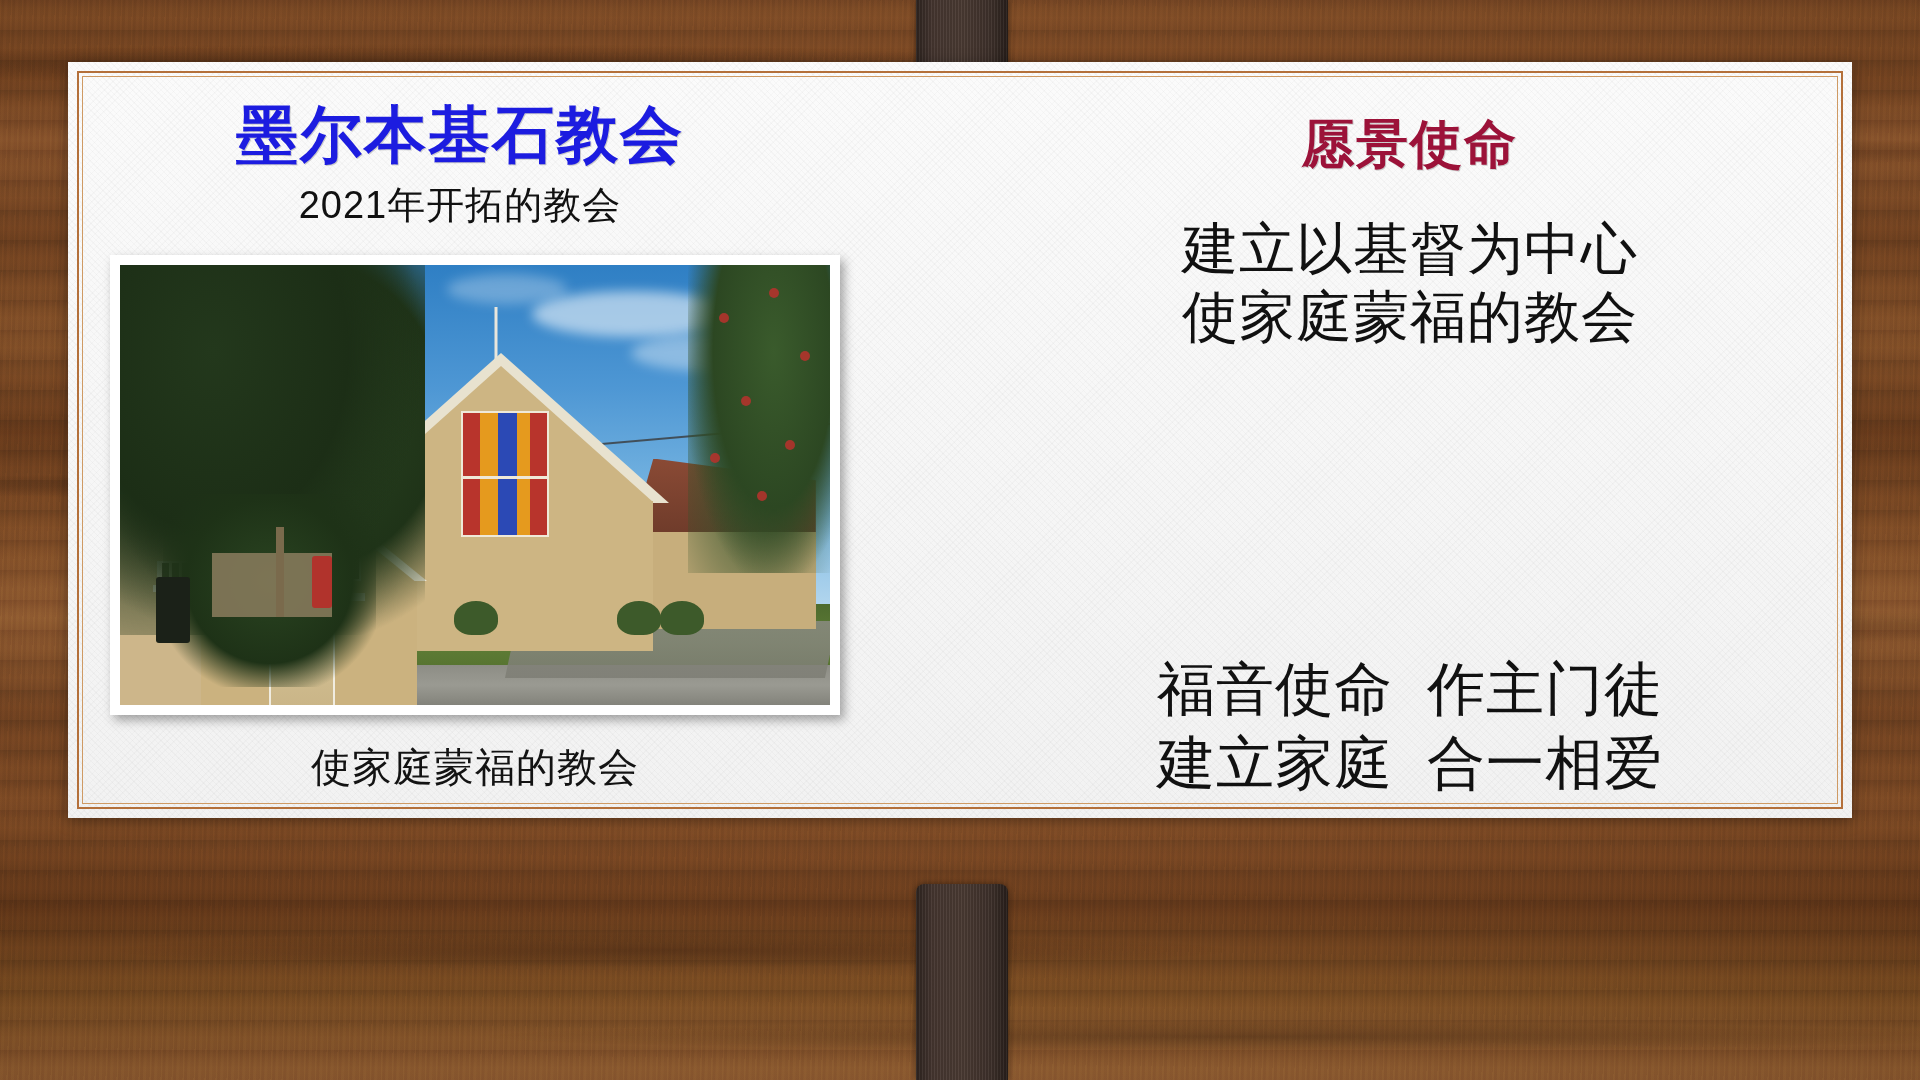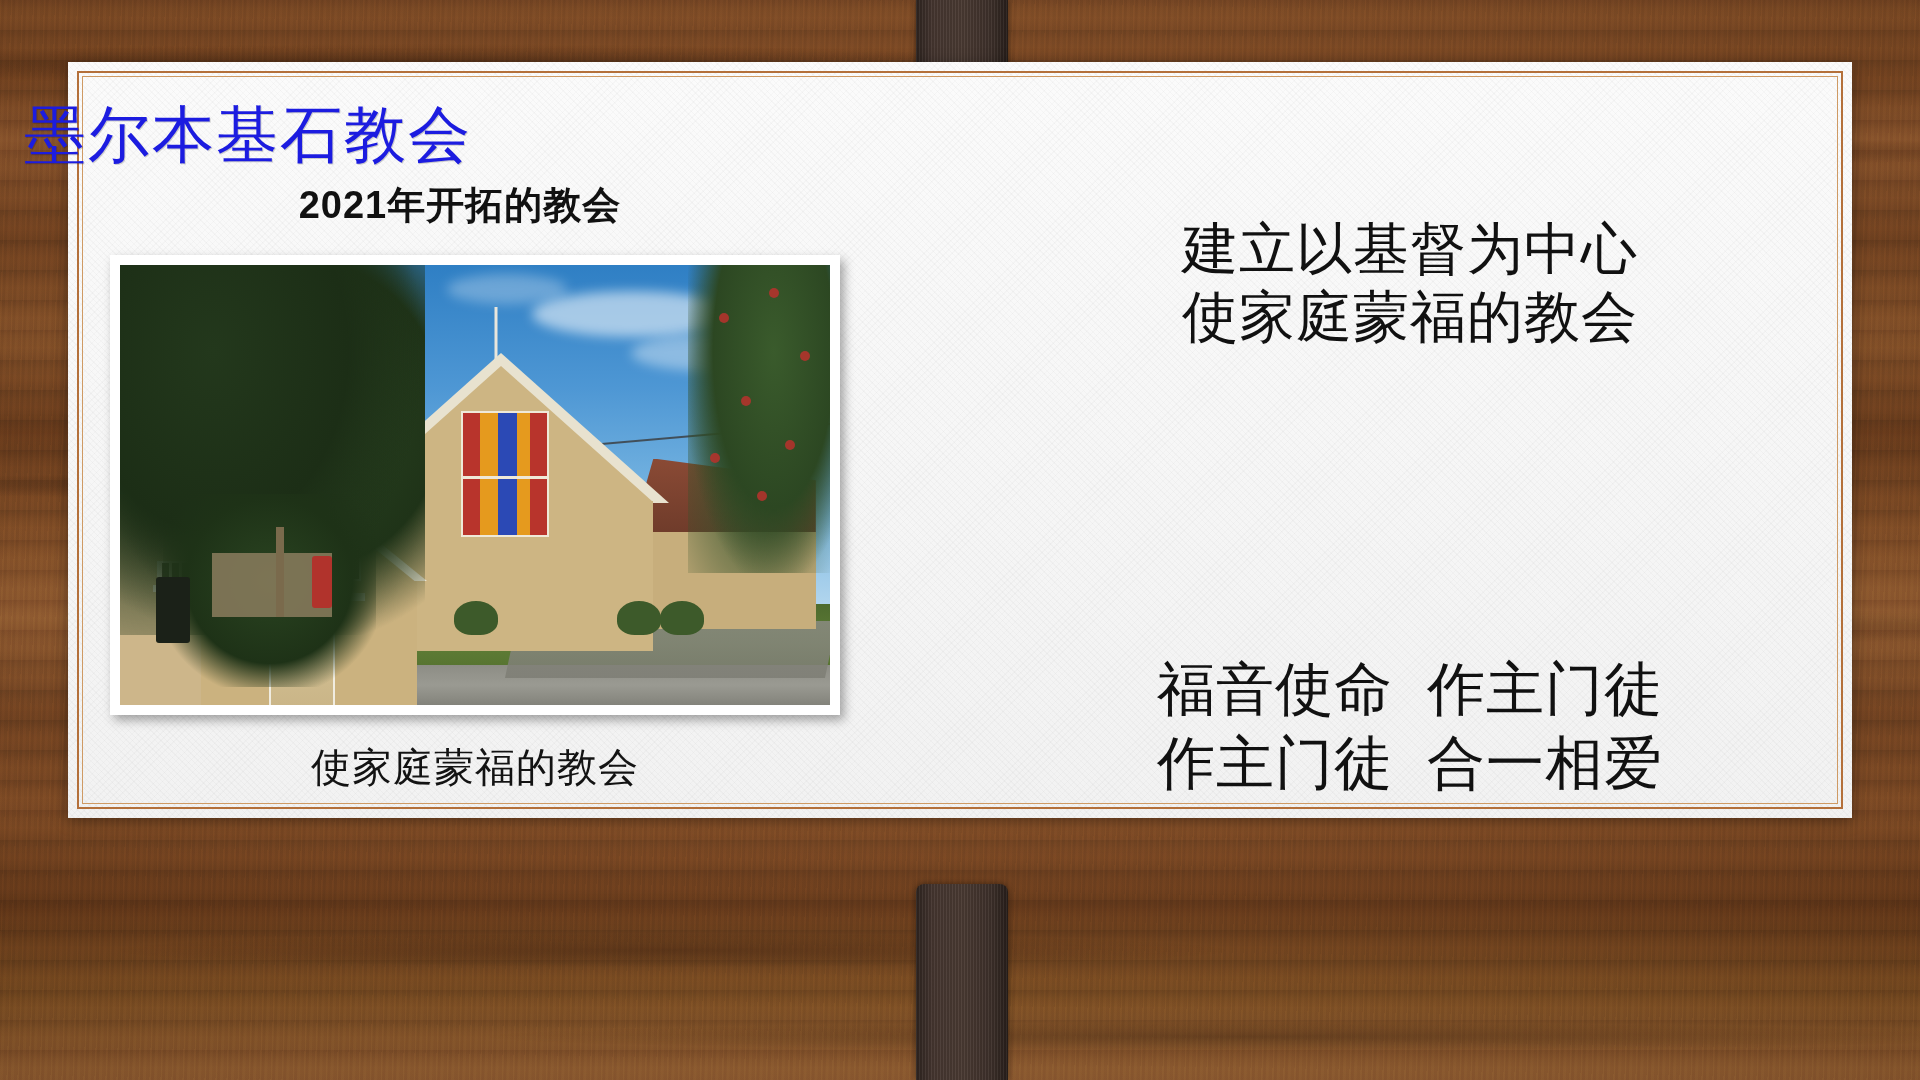--- a/index.html
+++ b/index.html
@@ -82,29 +82,28 @@
   }
   .card-border-inner{
     position:absolute;left:14px;top:14px;right:14px;bottom:14px;
     border:1px solid #cf9a63;
   }
 
   
   .content{position:absolute;inset:0;}
 
   .title-main{
-    position:absolute;left:0;top:104px;width:920px;
-    font-size:62px;font-weight:normal;color:#1c1ce0;letter-spacing:2px;
+    position:absolute;left:0;top:104px;width:920px;text-align:center;
+    font-size:62px;font-weight:bold;color:#1c1ce0;letter-spacing:2px;
     line-height:1;
     text-shadow:1px 1px 0 rgba(0,0,0,.18);
-    margin-left:24px;
   }
   .title-sub{
     position:absolute;left:0;top:186px;width:920px;text-align:center;
-    font-size:38px;font-weight:bold;color:#111111;letter-spacing:1px;
+    font-size:38px;font-weight:normal;color:#111111;letter-spacing:1px;
     line-height:1;
   }
 
   
   .photo-wrap{
     position:absolute;left:110px;top:255px;width:730px;height:460px;
     background:#ffffff;padding:10px;box-sizing:border-box;
     box-shadow:4px 5px 10px rgba(0,0,0,.35);
   }
   .photo{position:relative;width:100%;height:100%;overflow:hidden;background:#7fb4e0;}
@@ -295,26 +294,27 @@
         <div class="redsign"></div>
         <div class="bin"></div>
         <div class="bush" style="left:47%"></div>
         <div class="bush" style="left:70%"></div>
         <div class="bush" style="left:76%"></div>
       </div>
     </div>
 
     <div class="caption">使家庭蒙福的教会</div>
 
+    <div class="h-vision">愿景使命</div>
 
     <div class="vision-body">
       <div>建立以基督为中心</div>
       <div>使家庭蒙福的教会</div>
     </div>
 
 
     <div class="core-body">
       <div class="nowrap">福音使命  作主门徒</div>
-      <div class="nowrap">作主门徒  合一相爱</div>
+      <div class="nowrap">建立家庭  合一相爱</div>
     </div>
 
   </div>
 </div>
 
 </body></html>

